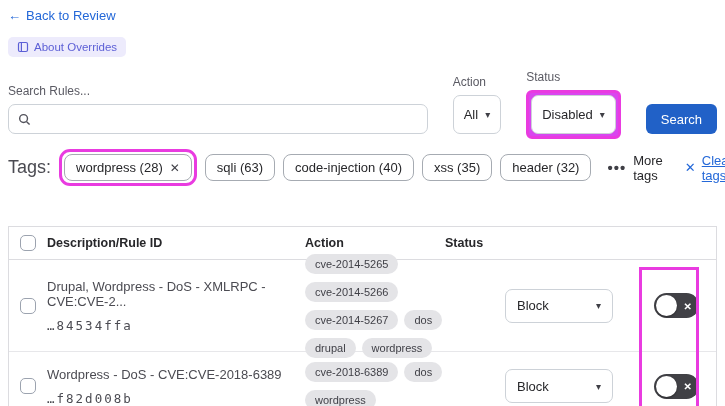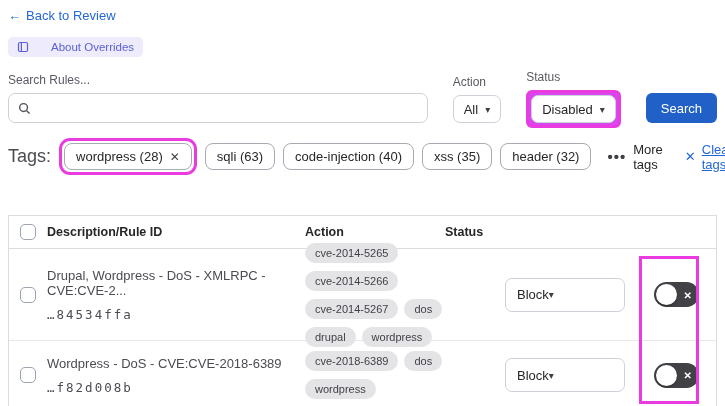--- a/index.html
+++ b/index.html
@@ -23,31 +23,31 @@
     background:#ffffff;
     color:var(--text-dark);
     overflow:hidden;
   }
   .page{padding:6px 8px 0 8px;}
 
   
   .back-link{display:inline-flex;align-items:center;gap:5px;color:var(--link);font-size:13px;text-decoration:none;cursor:pointer;}
   .title-row{display:flex;align-items:center;gap:18px;margin-top:13px;}
   .page-title{font-size:16px;font-weight:bold;color:#1c1c1f;}
-  .about-badge{display:inline-flex;align-items:center;gap:22px;background:var(--badge-bg);color:var(--badge-text);font-size:11.5px;padding:4px 9px;border-radius:5px;cursor:pointer;}
+  .about-badge{display:inline-flex;align-items:center;gap:5px;background:var(--badge-bg);color:var(--badge-text);font-size:11.5px;padding:4px 9px;border-radius:5px;cursor:pointer;}
   .about-badge svg{display:block;}
 
   
   .filter-row{display:flex;align-items:flex-end;gap:25px;margin-top:13px;}
   .fgroup{display:flex;flex-direction:column;}
   .fgroup .flabel{font-size:12px;color:var(--text-soft);margin-bottom:6px;}
   .search-group{flex:1;margin-bottom:5px;}
   .search-box{display:flex;align-items:center;height:30px;border:1px solid var(--border);border-radius:7px;padding:0 9px;background:#fff;}
   .search-box input{border:none;outline:none;flex:1;font-size:13px;font-family:"Liberation Sans",sans-serif;margin-left:7px;background:transparent;}
-  .selectbox{display:flex;align-items:center;justify-content:space-between;gap:7px;height:28px;border:1px solid var(--border);border-radius:7px;padding:0 10px;background:#fff;font-size:13px;color:var(--text-dark);cursor:pointer;white-space:nowrap;}
+  .selectbox{display:flex;align-items:center;justify-content:space-between;gap:7px;height:39px;border:1px solid var(--border);border-radius:7px;padding:0 10px;background:#fff;font-size:13px;color:var(--text-dark);cursor:pointer;white-space:nowrap;}
   .caret{font-size:10px;color:#3f3f46;}
   .mb5{margin-bottom:5px;}
   .hl-wrap{border:3px solid var(--annotation);border-radius:6px;padding:2px;background:#d946ef;}
   .search-btn{height:30px;margin-bottom:5px;background:var(--primary);color:#fff;border:none;border-radius:6px;font-size:13px;font-family:"Liberation Sans",sans-serif;padding:0 15px;cursor:pointer;}
 
   
   .tags-row{display:flex;align-items:center;gap:8px;margin-top:10px;}
   .tags-label{font-size:18px;color:var(--text-mid);}
   .chip{display:inline-flex;align-items:center;gap:7px;border:1px solid #a6abb2;border-radius:8px;background:#fff;padding:5px 11px;font-size:13px;color:var(--text-dark);cursor:pointer;white-space:nowrap;}
   .chip .chip-x{font-size:12px;color:#3f3f46;}
@@ -69,21 +69,21 @@
   .c-check{width:30px;padding-left:11px;flex:none;display:flex;align-items:center;}
   .c-desc{width:258px;flex:none;}
   .c-tags{width:200px;flex:none;padding-right:10px;}
   .c-action{width:140px;flex:none;}
   .c-status{flex:1;}
   .checkbox{width:16px;height:16px;border:1.5px solid #9ca3af;border-radius:5px;background:#fff;cursor:pointer;}
   .desc-line{font-size:13px;color:var(--text-mid);}
   .rule-id{font-family:"DejaVu Sans Mono",monospace;font-size:12.5px;letter-spacing:2px;color:var(--text-mid);margin-top:9px;}
   .pills{display:flex;flex-wrap:wrap;gap:8px 6px;}
   .pill{background:var(--pill-bg);color:#3f3f46;font-size:11px;padding:4px 10px;border-radius:999px;white-space:nowrap;}
-  .action-select{width:120px;height:34px;border:1px solid var(--border);border-radius:7px;display:flex;align-items:center;padding:0 11px;font-size:13px;color:var(--text-dark);background:#fff;cursor:pointer;}
+  .action-select{width:108px;height:34px;border:1px solid var(--border);border-radius:7px;display:flex;align-items:center;justify-content:space-between;padding:0 11px;font-size:13px;color:var(--text-dark);background:#fff;cursor:pointer;}
   .toggle{position:relative;width:45px;height:25px;border-radius:13px;background:var(--toggle-bg);margin-left:9px;cursor:pointer;flex:none;}
   .toggle .knob{position:absolute;left:2px;top:2px;width:21px;height:21px;border-radius:50%;background:#fff;box-shadow:0 1px 2px rgba(0,0,0,.4);}
   .toggle .tx{position:absolute;right:7px;top:50%;transform:translateY(-50%);color:#fff;font-size:10px;font-weight:bold;}
 
   .status-annotation{position:absolute;left:630px;top:40px;width:60px;height:148px;border:3px solid var(--annotation);pointer-events:none;}
 </style>
 </head>
 <body>
 
 <div class="page">

